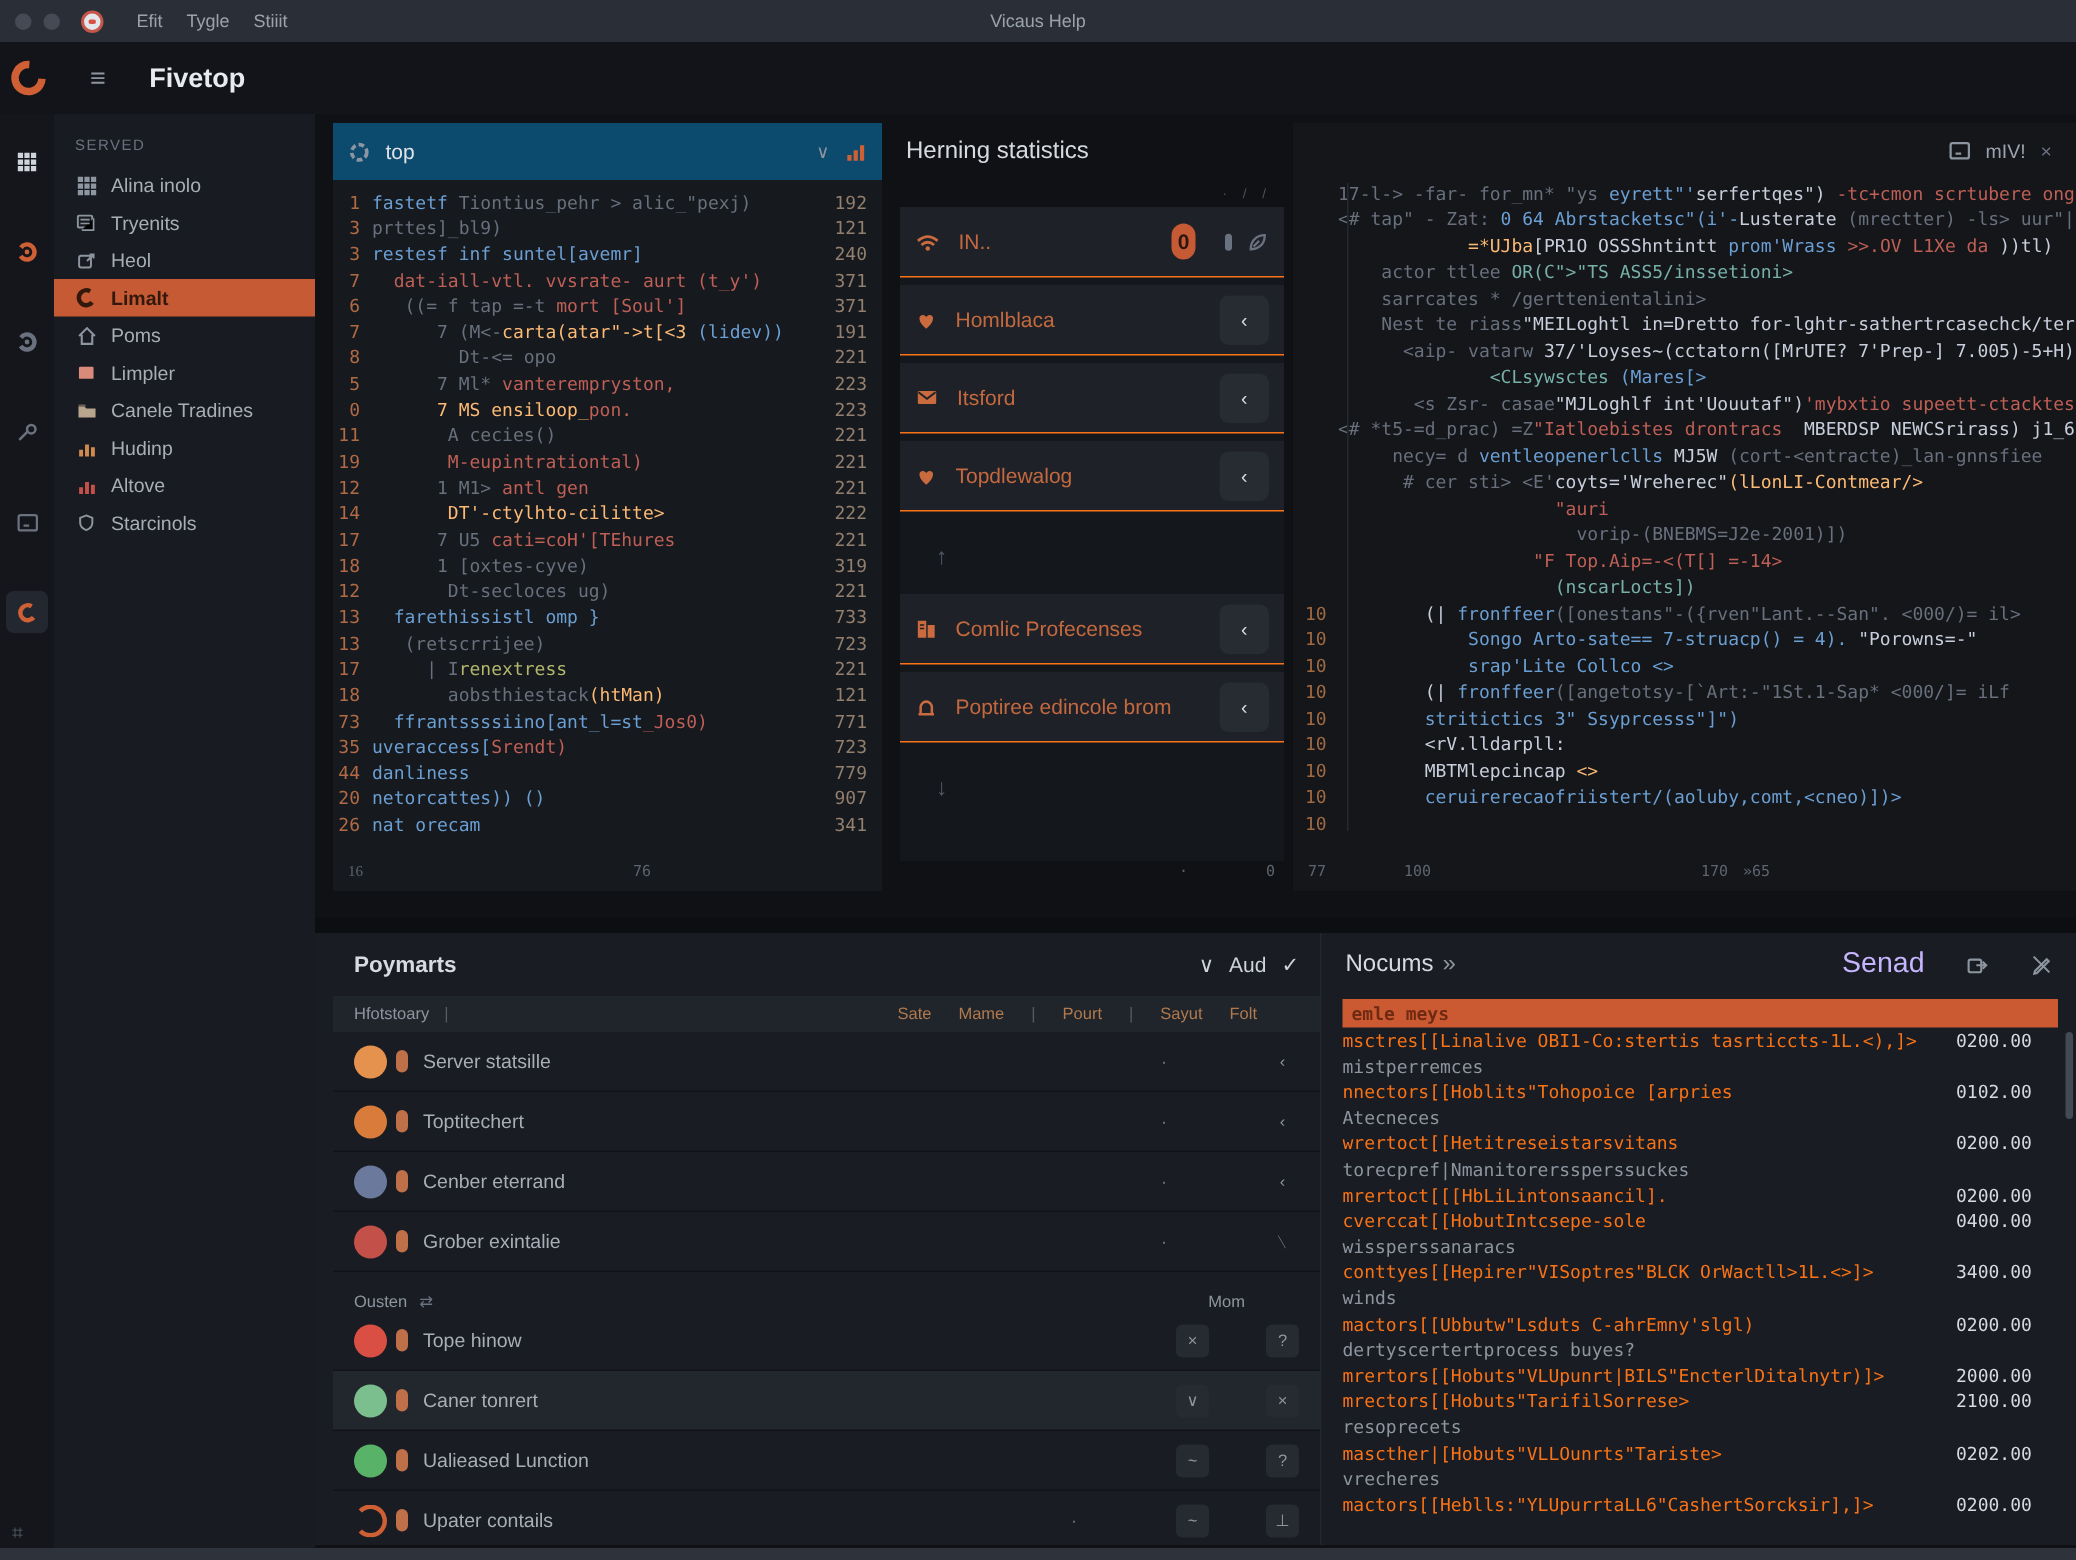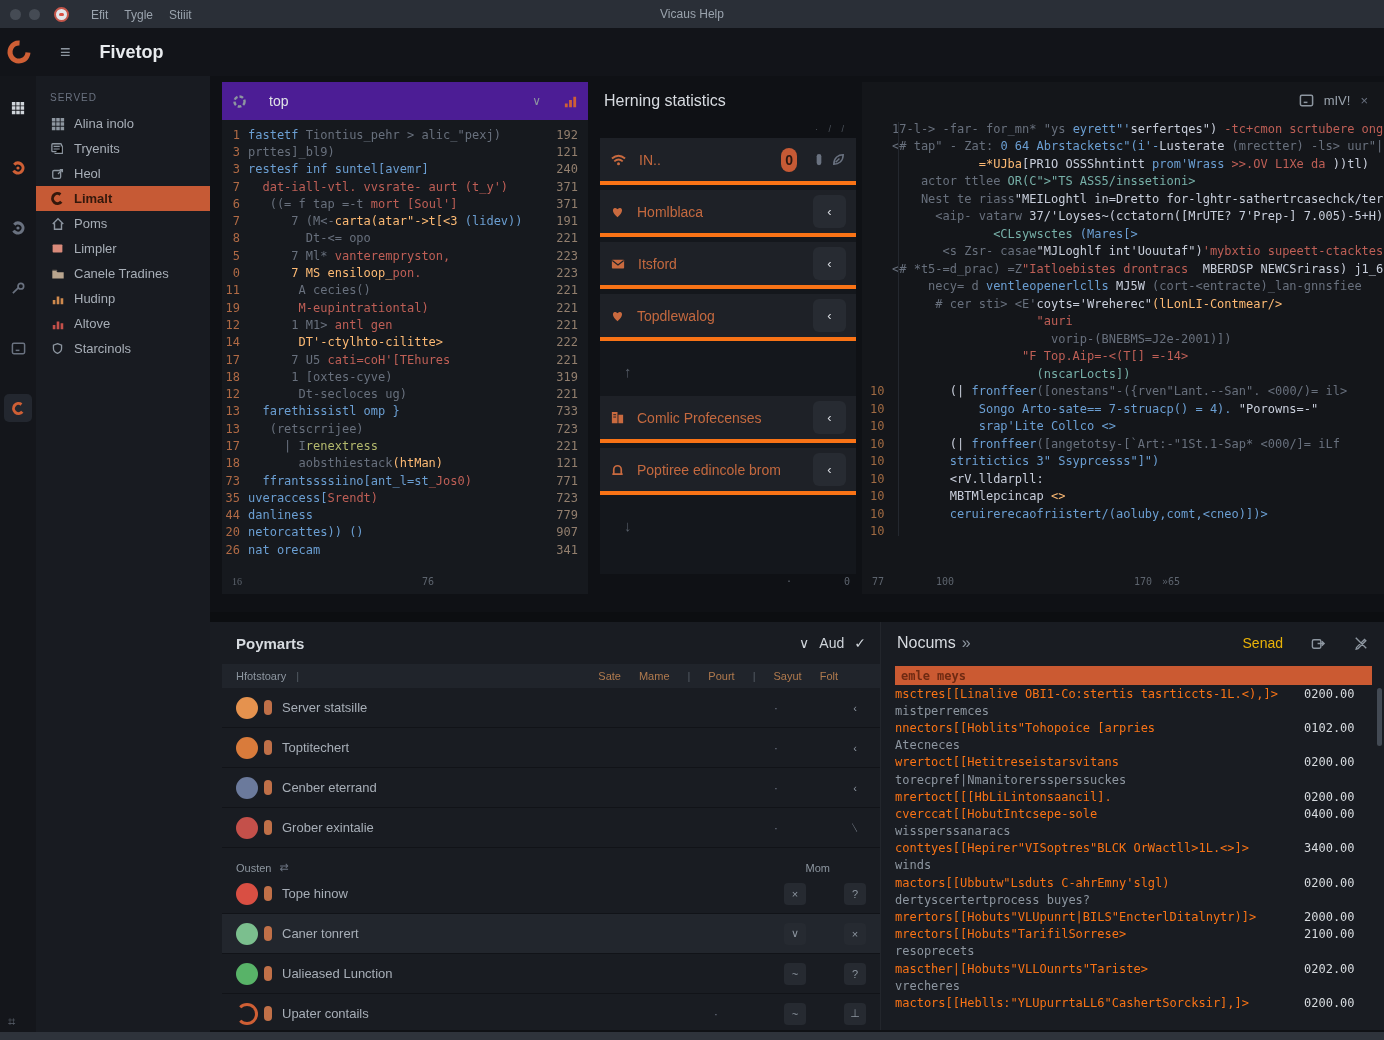--- a/index.html
+++ b/index.html
@@ -27,37 +27,37 @@
   .rail-bottom{position:absolute;bottom:10px;left:8px;color:#5a616b;font-size:13px}
   .sidebar{position:absolute;top:76px;left:36px;bottom:0;width:174px;background:#181b21;padding-top:12px}
   .sb-section{color:#6a7280;font-size:10px;letter-spacing:1px;padding:4px 0 8px 14px}
   .sb-item{display:flex;align-items:center;gap:9px;height:25px;padding-left:14px;font-size:13px;color:#a7aeb7;cursor:default}
   .sb-item .ic{width:15px}
   .sb-item.active{background:#c65a35;color:#33180c;font-weight:bold}
   
   .main{position:absolute;top:76px;left:210px;right:0;bottom:0}
   .panel{position:absolute;background:#16191e}
   #panel-code-list{left:12px;top:6px;width:366px;height:512px}
-  .pc-header{height:38px;background:#4c1d95;display:flex;align-items:center;padding:0 10px;gap:22px}
+  .pc-header{height:38px;background:#0c4a6e;display:flex;align-items:center;padding:0 10px;gap:10px}
   .pc-title{color:#dfe3e7;font-size:14px}
   .pc-spacer{flex:1}
   .chev-dim{color:#8d96a0;font-size:12px}
   .code-rows{padding:6px 0 0 0}
   .crow{display:flex;height:17.3px;font-size:12px;white-space:pre;align-items:center}
   .crow .ln{width:26px;text-align:right;color:#b06a45;flex:none;padding-right:8px}
   .crow .ctext{flex:1;overflow:hidden}
   .crow .cval{width:40px;text-align:right;color:#937f6e;padding-right:10px;flex:none}
   .axis{position:absolute;bottom:4px;left:0;right:0;height:14px;color:#5d646e;font-size:10px}
   .axis span{position:absolute}
   
   #panel-stats{left:386px;top:6px;width:266px;height:512px;background:transparent}
   .stats-title{color:#d7dbe0;font-size:16px;padding:10px 0 12px 8px}
   .stats-marks{position:absolute;top:42px;right:14px;color:#4c525b;font-size:9px;letter-spacing:4px}
   .stats-body{position:absolute;top:56px;left:4px;right:6px;bottom:20px;background:#14171c}
-  .srow{display:flex;align-items:center;background:#1e2127;height:47px;margin-bottom:5px;padding:0 10px;border-bottom:4px solid #f97316}
+  .srow{display:flex;align-items:center;background:#1e2127;height:47px;margin-bottom:5px;padding:0 10px;border-bottom:1px solid #f97316}
   .srow .slabel{color:#c4693f;font-size:14px;margin-left:12px;flex:1}
   .srow .badge{background:#c65a35;color:#2b1710;min-width:15px;height:24px;border-radius:8px;display:flex;align-items:center;justify-content:center;font-weight:bold;font-size:14px;padding:0 4px;margin-right:10px}
   .sbtn{width:33px;height:33px;background:#272b32;border-radius:6px;color:#d7dbe0;display:flex;align-items:center;justify-content:center;font-size:13px}
   .sarrow{height:50px;display:flex;align-items:center;padding-left:24px;color:#555c66;font-size:15px}
   
   #panel-editor{left:652px;top:6px;width:522px;height:512px;background:#14161a}
   .ed-header{height:36px;display:flex;align-items:center;justify-content:flex-end;gap:10px;padding-right:16px;color:#9aa3ad;font-size:13px}
   .ed-lines{position:relative;padding-top:2px}
   .ed-guide{position:absolute;left:36px;top:4px;bottom:4px;width:1px;background:#24282f}
   .erow{display:flex;height:17.5px;font-size:12px;white-space:pre;align-items:center}
@@ -83,21 +83,21 @@
   .tick{width:60px;text-align:center;color:#6a7280}
   .pbtn{width:22px;height:22px;border-radius:4px;background:#262a31;color:#8d96a0;display:flex;align-items:center;justify-content:center;font-size:11px;margin-left:38px}
   .pbtn.ghost{background:transparent;color:#8d96a0}
   .sec-row{display:flex;align-items:flex-end;height:26px;padding:0 14px;font-size:11px;color:#8d96a0}
   .sec-row .right{margin-left:auto;padding-right:36px}
   
   #panel-nocums{position:absolute;left:670px;top:0;right:0;height:100%;border-left:1px solid #23262c;overflow:hidden}
   .noc-header{height:42px;display:flex;align-items:center;padding:0 16px}
   .noc-title{color:#d7dbe0;font-size:16px}
   .noc-chev{color:#8d96a0;margin-left:6px}
-  .noc-actions{margin-left:auto;display:flex;align-items:center;gap:28px;color:#eab308;font-size:14px}
+  .noc-actions{margin-left:auto;display:flex;align-items:center;gap:28px;color:#c4b5fd;font-size:19px}
   .noc-body{position:relative;padding:2px 10px 0 14px}
   .nrow-hl{background:#cb5a32;color:#6e2a12;font-size:12px;height:19px;display:flex;align-items:center;padding:0 6px;margin-right:2px;font-weight:bold}
   .nline{display:flex;height:17.2px;align-items:center;font-size:12px;white-space:pre}
   .nline .nmain{flex:1;color:#f97316;overflow:hidden}
   .nline .nval{width:70px;color:#d6dade;flex:none}
   .nline .nsub{color:#8d96a0}
   .noc-scroll{position:absolute;right:2px;top:24px;width:5px;height:58px;background:#434a54;border-radius:3px}
   .bottom-strip{position:absolute;left:0;right:0;bottom:0;height:8px;background:#2e333b}
 </style>
 </head>
@@ -401,20 +401,21 @@
         </span>
       <span>mIV!</span>
       <span style="color:#6a7280">×</span>
     </div>
     <div class="ed-lines mono" id="ed-lines">
         <div class="ed-guide"></div>
         <div class="erow"><span class="ln"></span><span class="ctext"><span class="c-g">17-l-&gt; -far- for_mn* "ys </span><span class="c-b">eyrett"'</span><span class="c-w">serfertqes")</span><span class="c-r"> -tc+cmon scrtubere ong 7</span></span></div>
         <div class="erow"><span class="ln"></span><span class="ctext"><span class="c-g">&lt;# tap" - Zat: </span><span class="c-b">0 64 Abrstacketsc"(i'-</span><span class="c-w">Lusterate </span><span class="c-g">(mrectter) -ls&gt; uur"||-="CO</span></span></div>
         <div class="erow"><span class="ln"></span><span class="ctext"><span class="c-g">            </span><span class="c-o">=*UJba</span><span class="c-w">[PR1O OSSShntintt </span><span class="c-b">prom'Wrass </span><span class="c-r">&gt;&gt;.OV L1Xe da </span><span class="c-w">))tl)</span></span></div>
         <div class="erow"><span class="ln"></span><span class="ctext"><span class="c-g">    actor ttlee </span><span class="c-t">OR(C"&gt;"TS ASS5/inssetioni&gt;</span></span></div>
+        <div class="erow"><span class="ln"></span><span class="ctext"><span class="c-g">    sarrcates * /gerttenientalini&gt;</span></span></div>
         <div class="erow"><span class="ln"></span><span class="ctext"><span class="c-g">    Nest te riass</span><span class="c-w">"MEILoghtl in=Dretto for-lghtr-sathertrcasechck/ter</span></span></div>
         <div class="erow"><span class="ln"></span><span class="ctext"><span class="c-g">      &lt;aip- vatarw </span><span class="c-w">37/'Loyses~(cctatorn([MrUTE? 7'Prep-] 7.005)-5+H)</span></span></div>
         <div class="erow"><span class="ln"></span><span class="ctext"><span class="c-t">              &lt;CLsywsctes </span><span class="c-b">(Mares[&gt;</span></span></div>
         <div class="erow"><span class="ln"></span><span class="ctext"><span class="c-g">       &lt;s Zsr- casae</span><span class="c-w">"MJLoghlf int'Uouutaf")</span><span class="c-r">'mybxtio supeett-ctacktes or</span></span></div>
         <div class="erow"><span class="ln"></span><span class="ctext"><span class="c-g">&lt;# *t5-=d_prac) =Z</span><span class="c-r">"Iatloebistes drontracs</span><span class="c-w">  MBERDSP NEWCSrirass) j1_667</span></span></div>
         <div class="erow"><span class="ln"></span><span class="ctext"><span class="c-g">     necy= d </span><span class="c-b">ventleopenerlclls </span><span class="c-w">MJ5W </span><span class="c-g">(cort-&lt;entracte)_lan-gnnsfiee</span></span></div>
         <div class="erow"><span class="ln"></span><span class="ctext"><span class="c-g">      # cer sti&gt; &lt;E'</span><span class="c-w">coyts='Wreherec"</span><span class="c-o">(lLonLI-Contmear/&gt;</span></span></div>
         <div class="erow"><span class="ln"></span><span class="ctext"><span class="c-r">                    "auri</span></span></div>
         <div class="erow"><span class="ln"></span><span class="ctext"><span class="c-g">                      vorip-(BNEBMS=J2e-2001)])</span></span></div>
         <div class="erow"><span class="ln"></span><span class="ctext"><span class="c-r">                  "F Top.Aip=-&lt;(T[] =-14&gt;</span></span></div>

